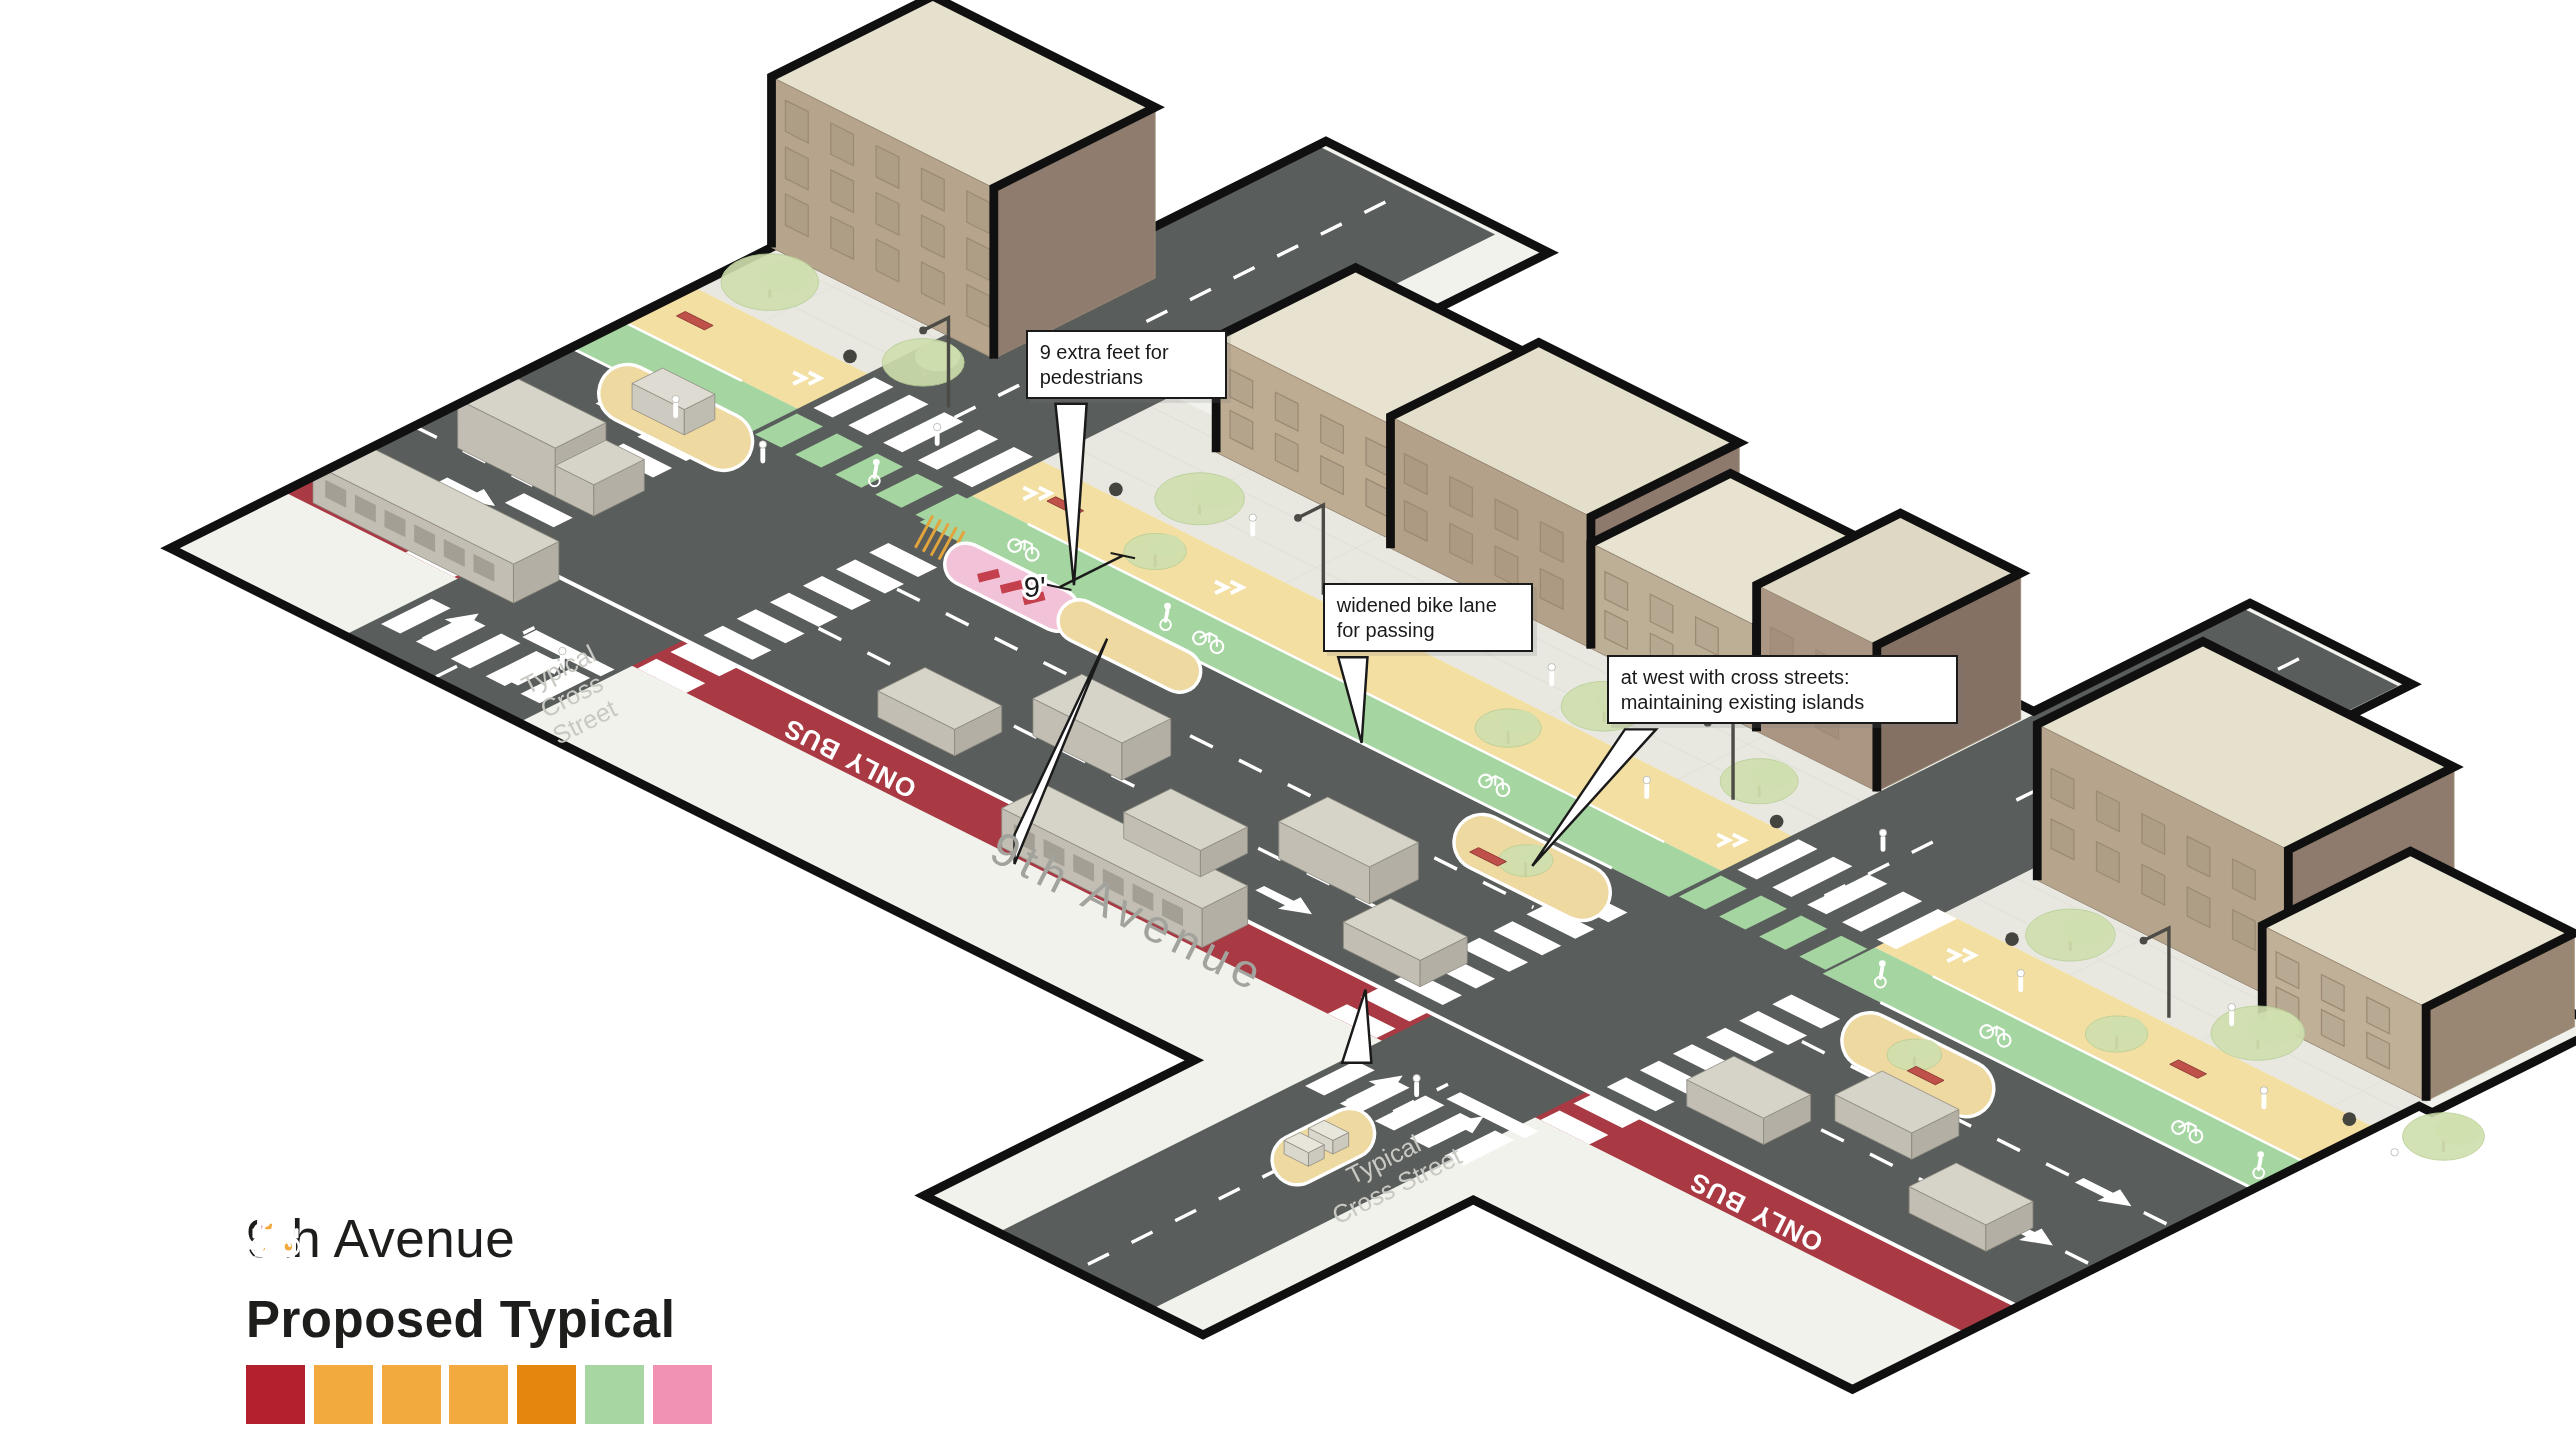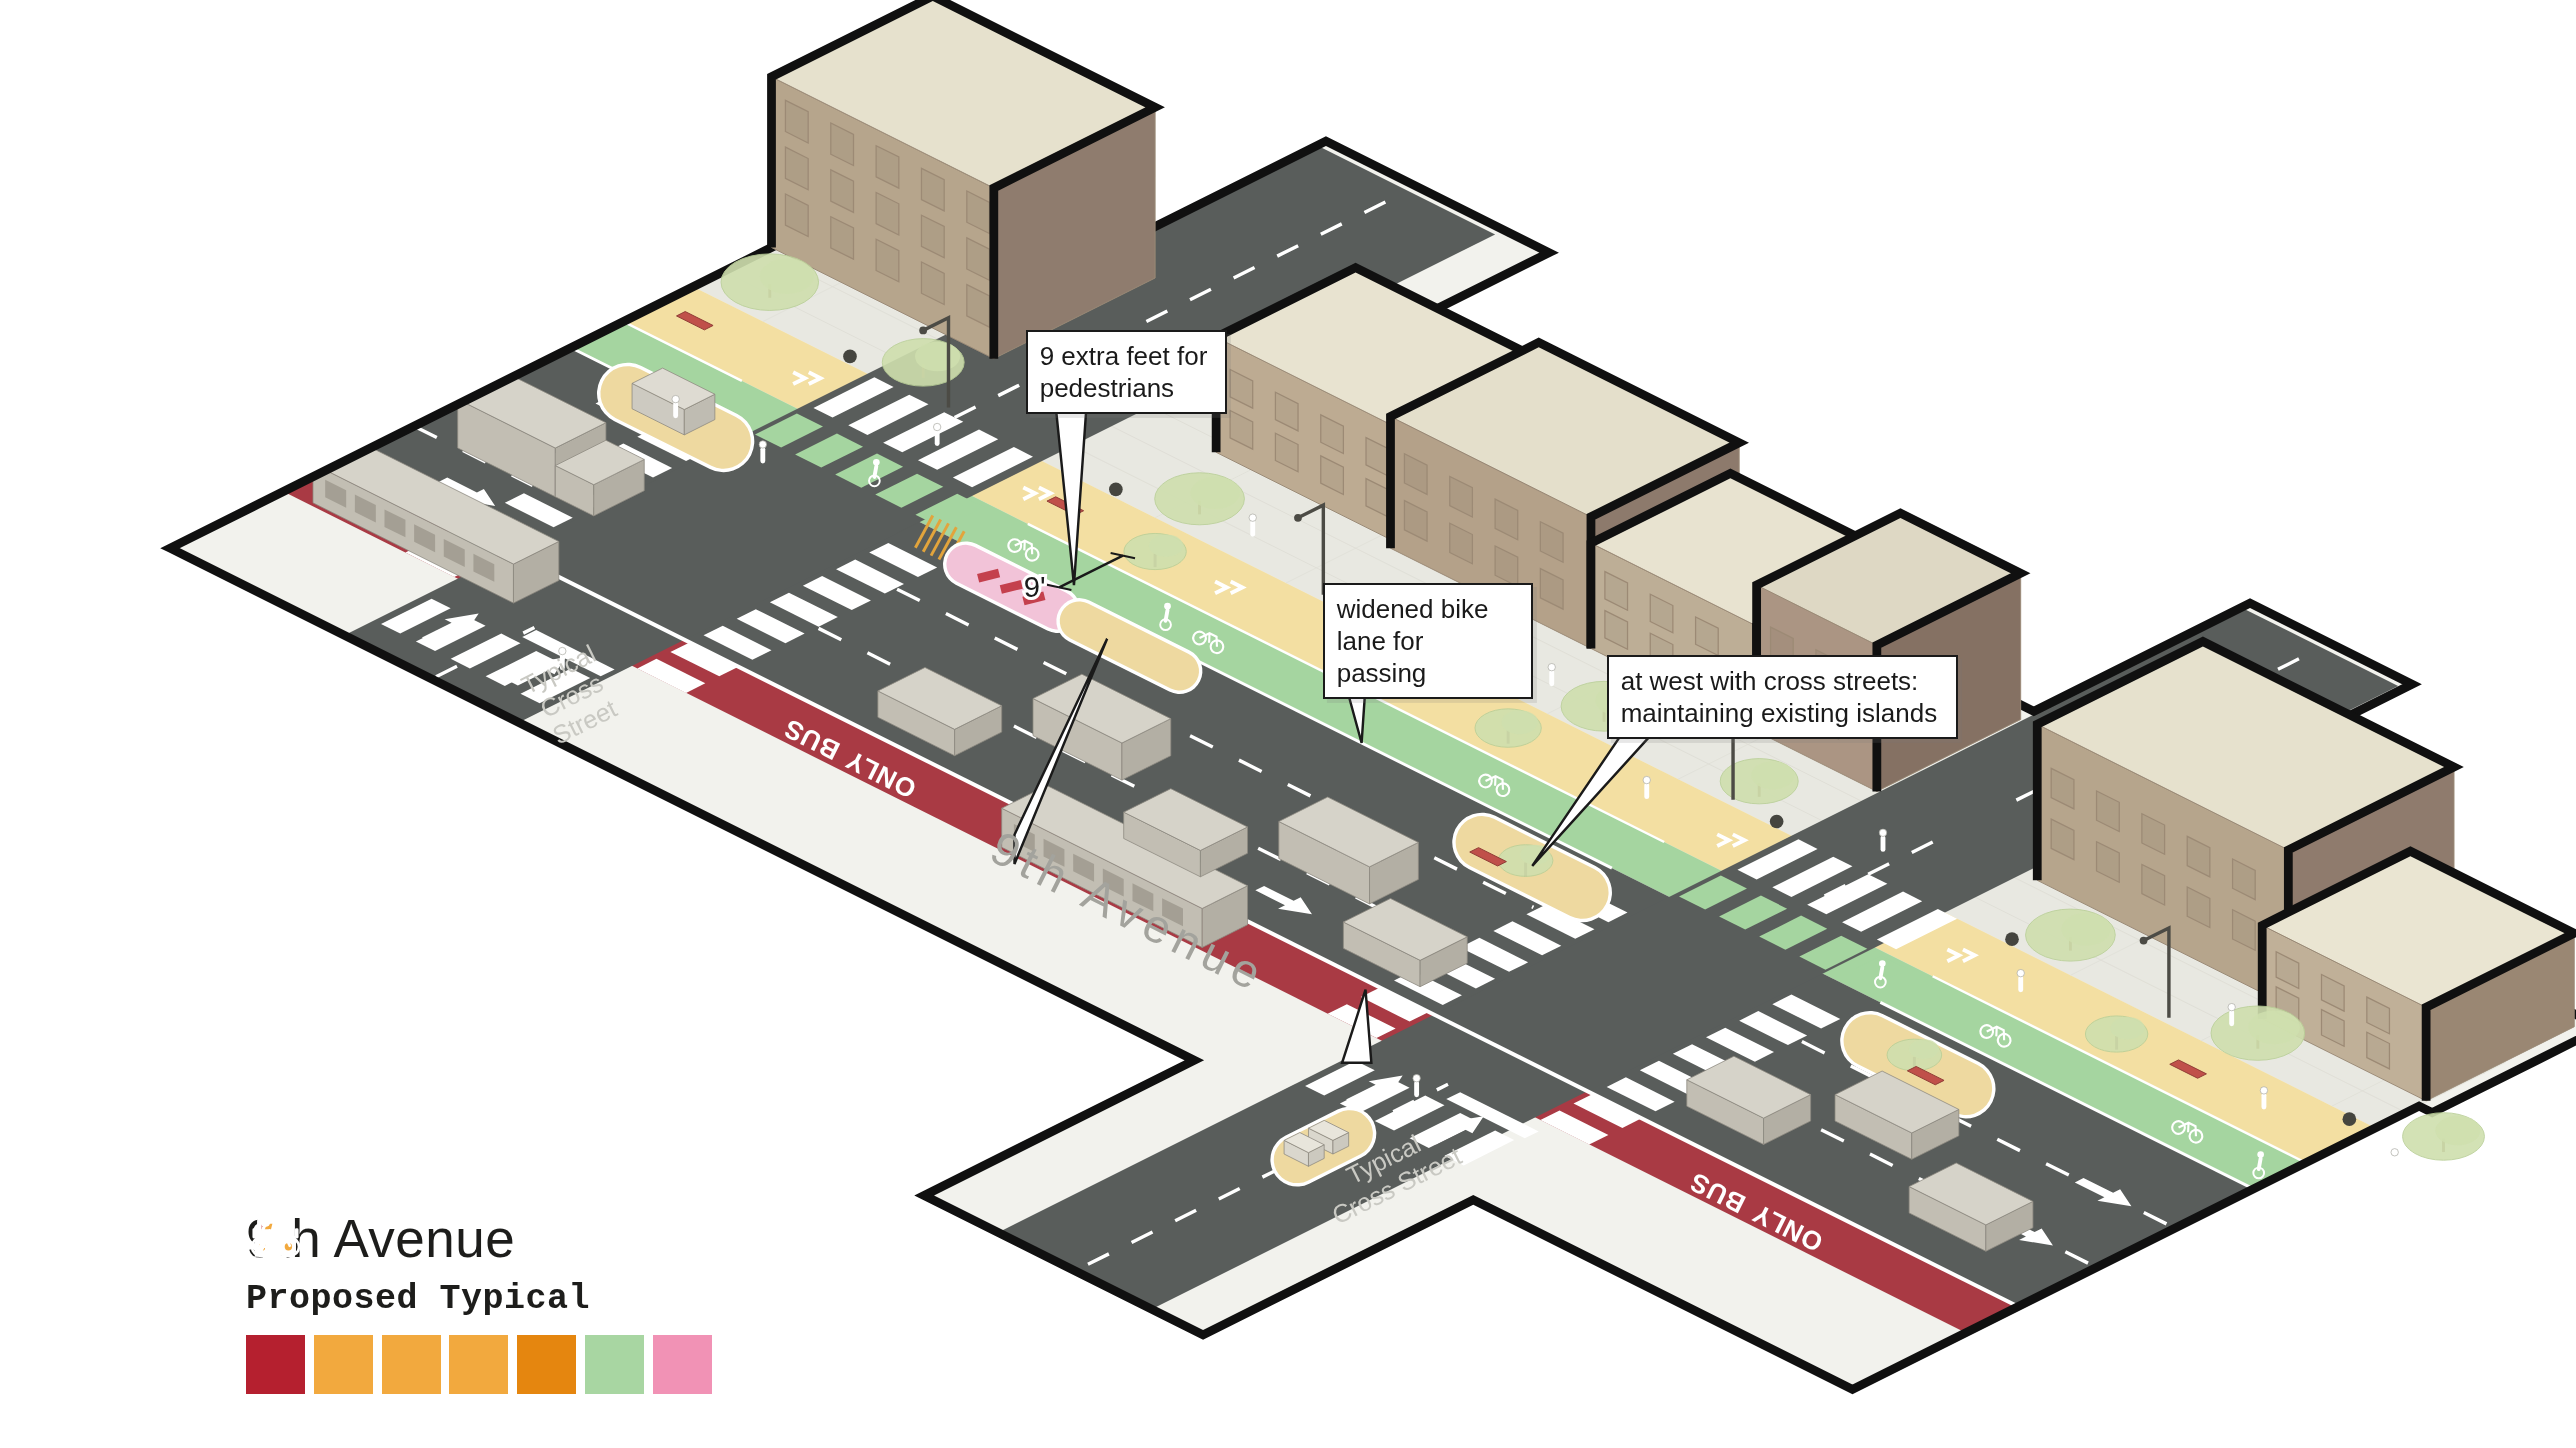--- a/index.html
+++ b/index.html
@@ -1,26 +1,26 @@
 <!DOCTYPE html>
 <html><head>
 <meta charset="utf-8">
 <style>
   html,body{margin:0;padding:0;background:#fff;}
   body{font-family:"Liberation Sans", sans-serif;}
   .stage{position:relative;width:2576px;height:1448px;background:#ffffff;overflow:hidden;}
   .stage svg{position:absolute;left:0;top:0;}
   .callout{
     position:absolute;background:#ffffff;border:2.9px solid #1a1a1a;
-    padding:7.8px 11.7px;font-size:26px;line-height:1.24;color:#1a1a1a;
+    padding:7.8px 11.7px;font-size:20px;line-height:1.24;color:#1a1a1a;
     box-shadow:3.9px 3.9px 0 rgba(120,120,120,0.18);z-index:5;
   }
   .title-block{position:absolute;left:246px;top:1208px;z-index:6;color:#1d1d1b;}
   .title-line1{font-size:53px;font-weight:400;letter-spacing:0.5px;}
-  .title-line2{font-size:35px;font-weight:700;margin-top:10px;letter-spacing:0.5px;font-family:Liberation Mono, monospace;}
+  .title-line2{font-size:51px;font-weight:700;margin-top:21px;letter-spacing:0.5px;}
   .legend-row{display:flex;gap:8.8px;margin-top:15.6px;}
   .legend-icon{width:59px;height:59px;display:flex;align-items:center;justify-content:center;}
   .legend-icon svg{width:59px;height:59px;display:block;}
 </style>
 </head>
 <body>
 
 <div class="stage">
 
   <svg id="scene" width="2576" height="1448" viewBox="0 0 2641 1485">

